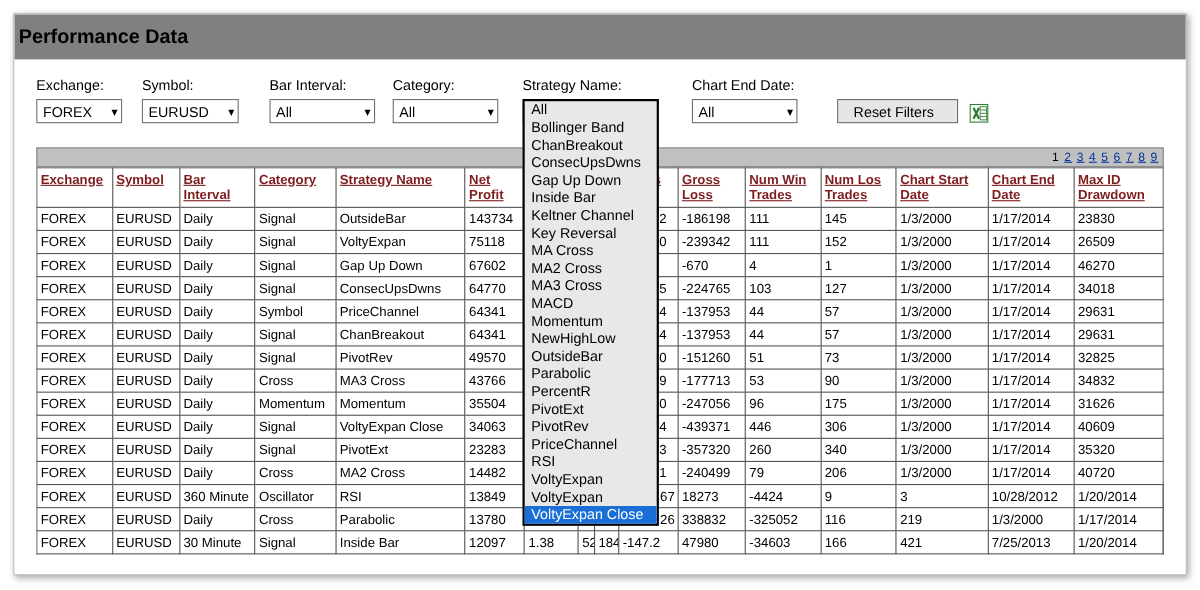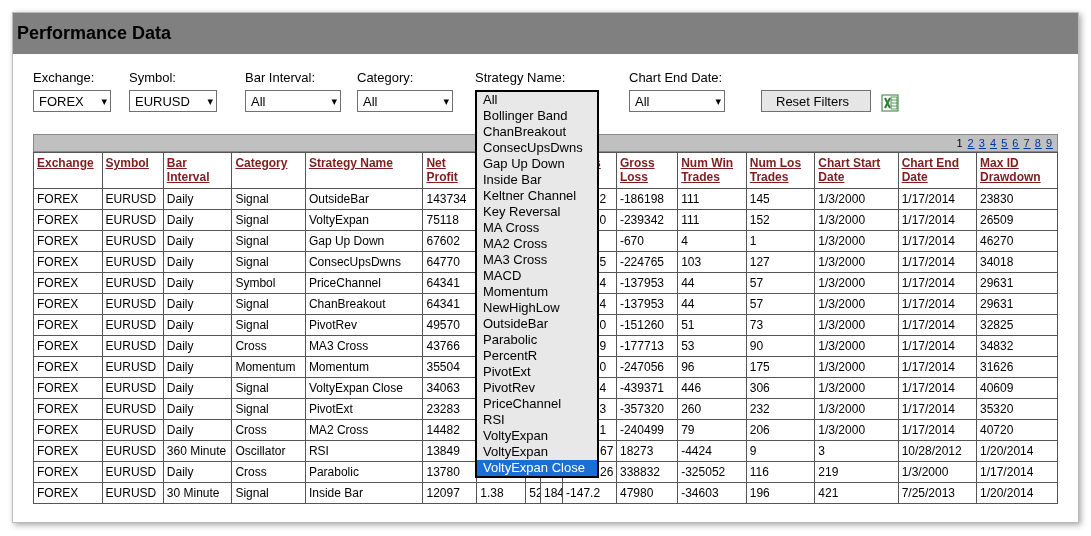--- a/index.html
+++ b/index.html
@@ -427,21 +427,21 @@
               <td>Daily</td>
               <td>Signal</td>
               <td>PivotExt</td>
               <td>23283</td>
               <td>1.07</td>
               <td>5</td>
               <td>1.17</td>
               <td>380603</td>
               <td>-357320</td>
               <td>260</td>
-              <td>232</td>
+              <td>340</td>
               <td>1/3/2000</td>
               <td>1/17/2014</td>
               <td>35320</td>
             </tr>
             <tr>
               <td>FOREX</td>
               <td>EURUSD</td>
               <td>Daily</td>
               <td>Cross</td>
               <td>MA2 Cross</td>
@@ -501,21 +501,21 @@
               <td>30 Minute</td>
               <td>Signal</td>
               <td>Inside Bar</td>
               <td>12097</td>
               <td>1.38</td>
               <td>52.15</td>
               <td>184.31</td>
               <td>-147.2</td>
               <td>47980</td>
               <td>-34603</td>
-              <td>196</td>
+              <td>166</td>
               <td>421</td>
               <td>7/25/2013</td>
               <td>1/20/2014</td>
               <td>3425</td>
             </tr>
           </tbody>
       </table>
     </div>
 
     <div class="dropdown" id="strategy-dd" style="left: 462px; top: 36px; width: 124px;">

